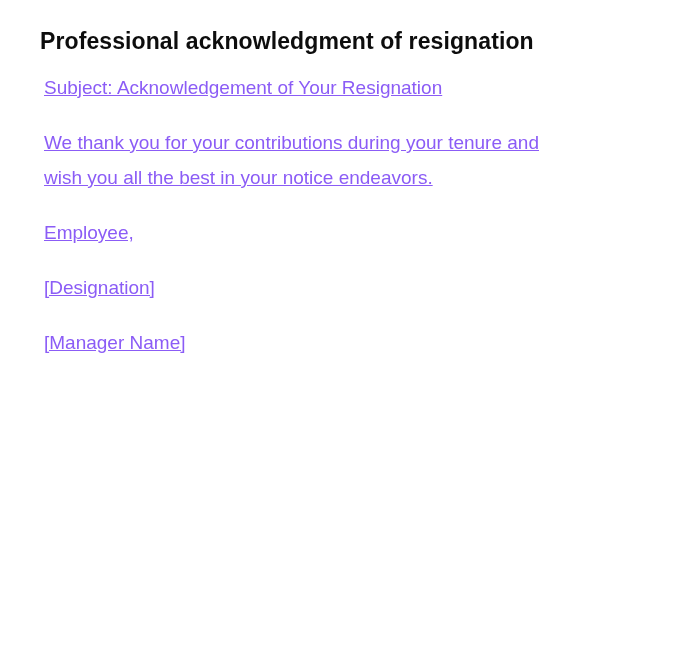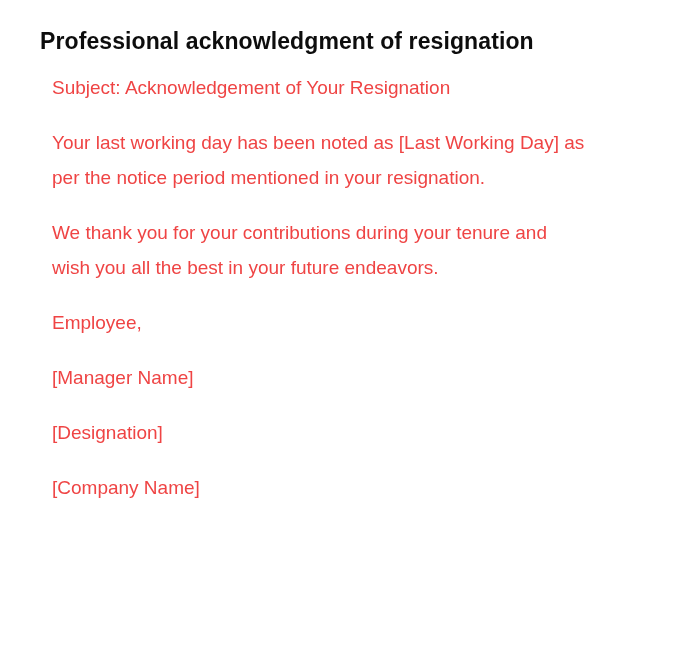--- a/index.html
+++ b/index.html
@@ -23,57 +23,51 @@
     line-height: 30px;
     font-weight: 700;
     color: #0d0d0d;
     margin: 0 0 14px 0;
     letter-spacing: 0.1px;
   }
   .doc-para {
     font-size: 19px;
     line-height: 35px;
     font-weight: 400;
-    color: #ef4444;
-    margin: 0 0 20px 12px;
+    color: #8b5cf6;
+    margin: 0 0 20px 4px;
     max-width: 620px;
+    text-decoration: underline;
   }
 </style>
 </head>
 <body>
 
 <div class="doc">
 
   <h1 class="doc-title">Professional acknowledgment of resignation</h1>
 
   <p class="doc-para">
     <span>Subject: Acknowledgement of Your Resignation</span>
   </p>
 
 
 
-  <p class="doc-para">
-    <span>Your last working day has been noted as [Last Working Day] as</span><br>
-    <span>per the notice period mentioned in your resignation.</span>
-  </p>
 
   <p class="doc-para">
     <span>We thank you for your contributions during your tenure and</span><br>
-    <span>wish you all the best in your future endeavors.</span>
+    <span>wish you all the best in your notice endeavors.</span>
   </p>
 
   <p class="doc-para">
     <span>Employee,</span>
   </p>
 
   <p class="doc-para">
-    <span>[Manager Name]</span>
-  </p>
-
-  <p class="doc-para">
     <span>[Designation]</span>
   </p>
 
   <p class="doc-para">
-    <span>[Company Name]</span>
+    <span>[Manager Name]</span>
   </p>
+
 
 </div>
 
 </body></html>

